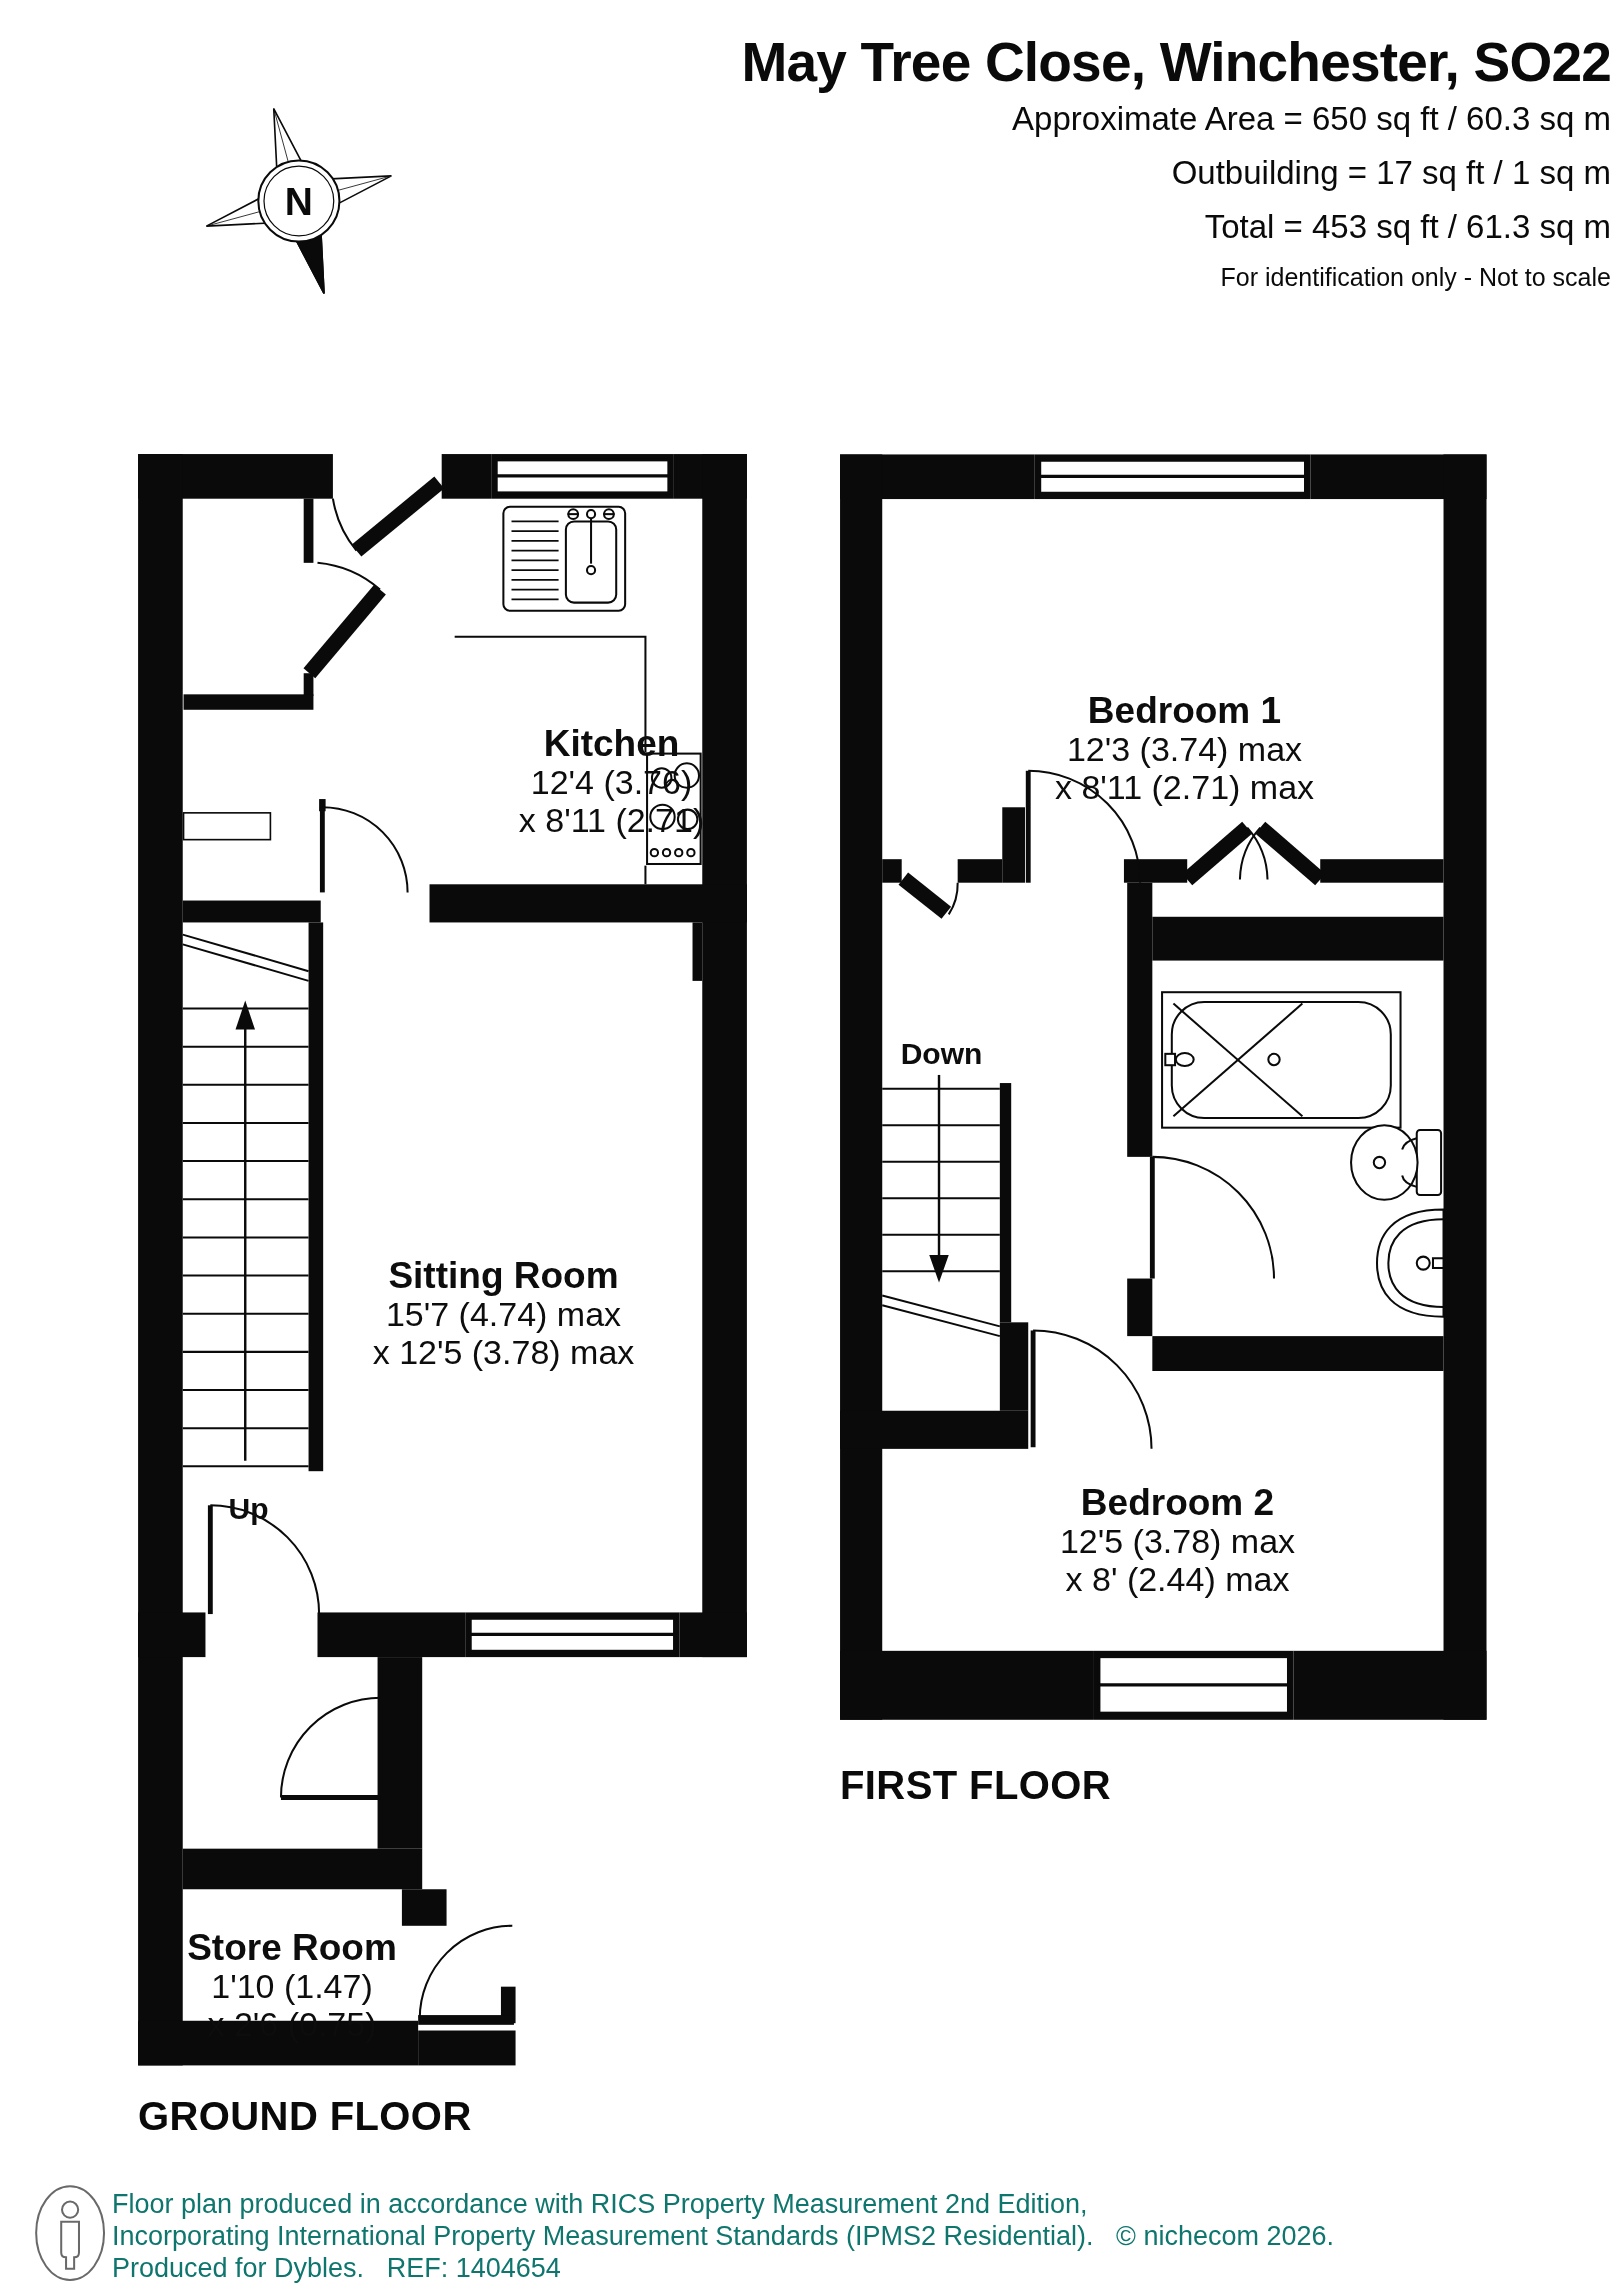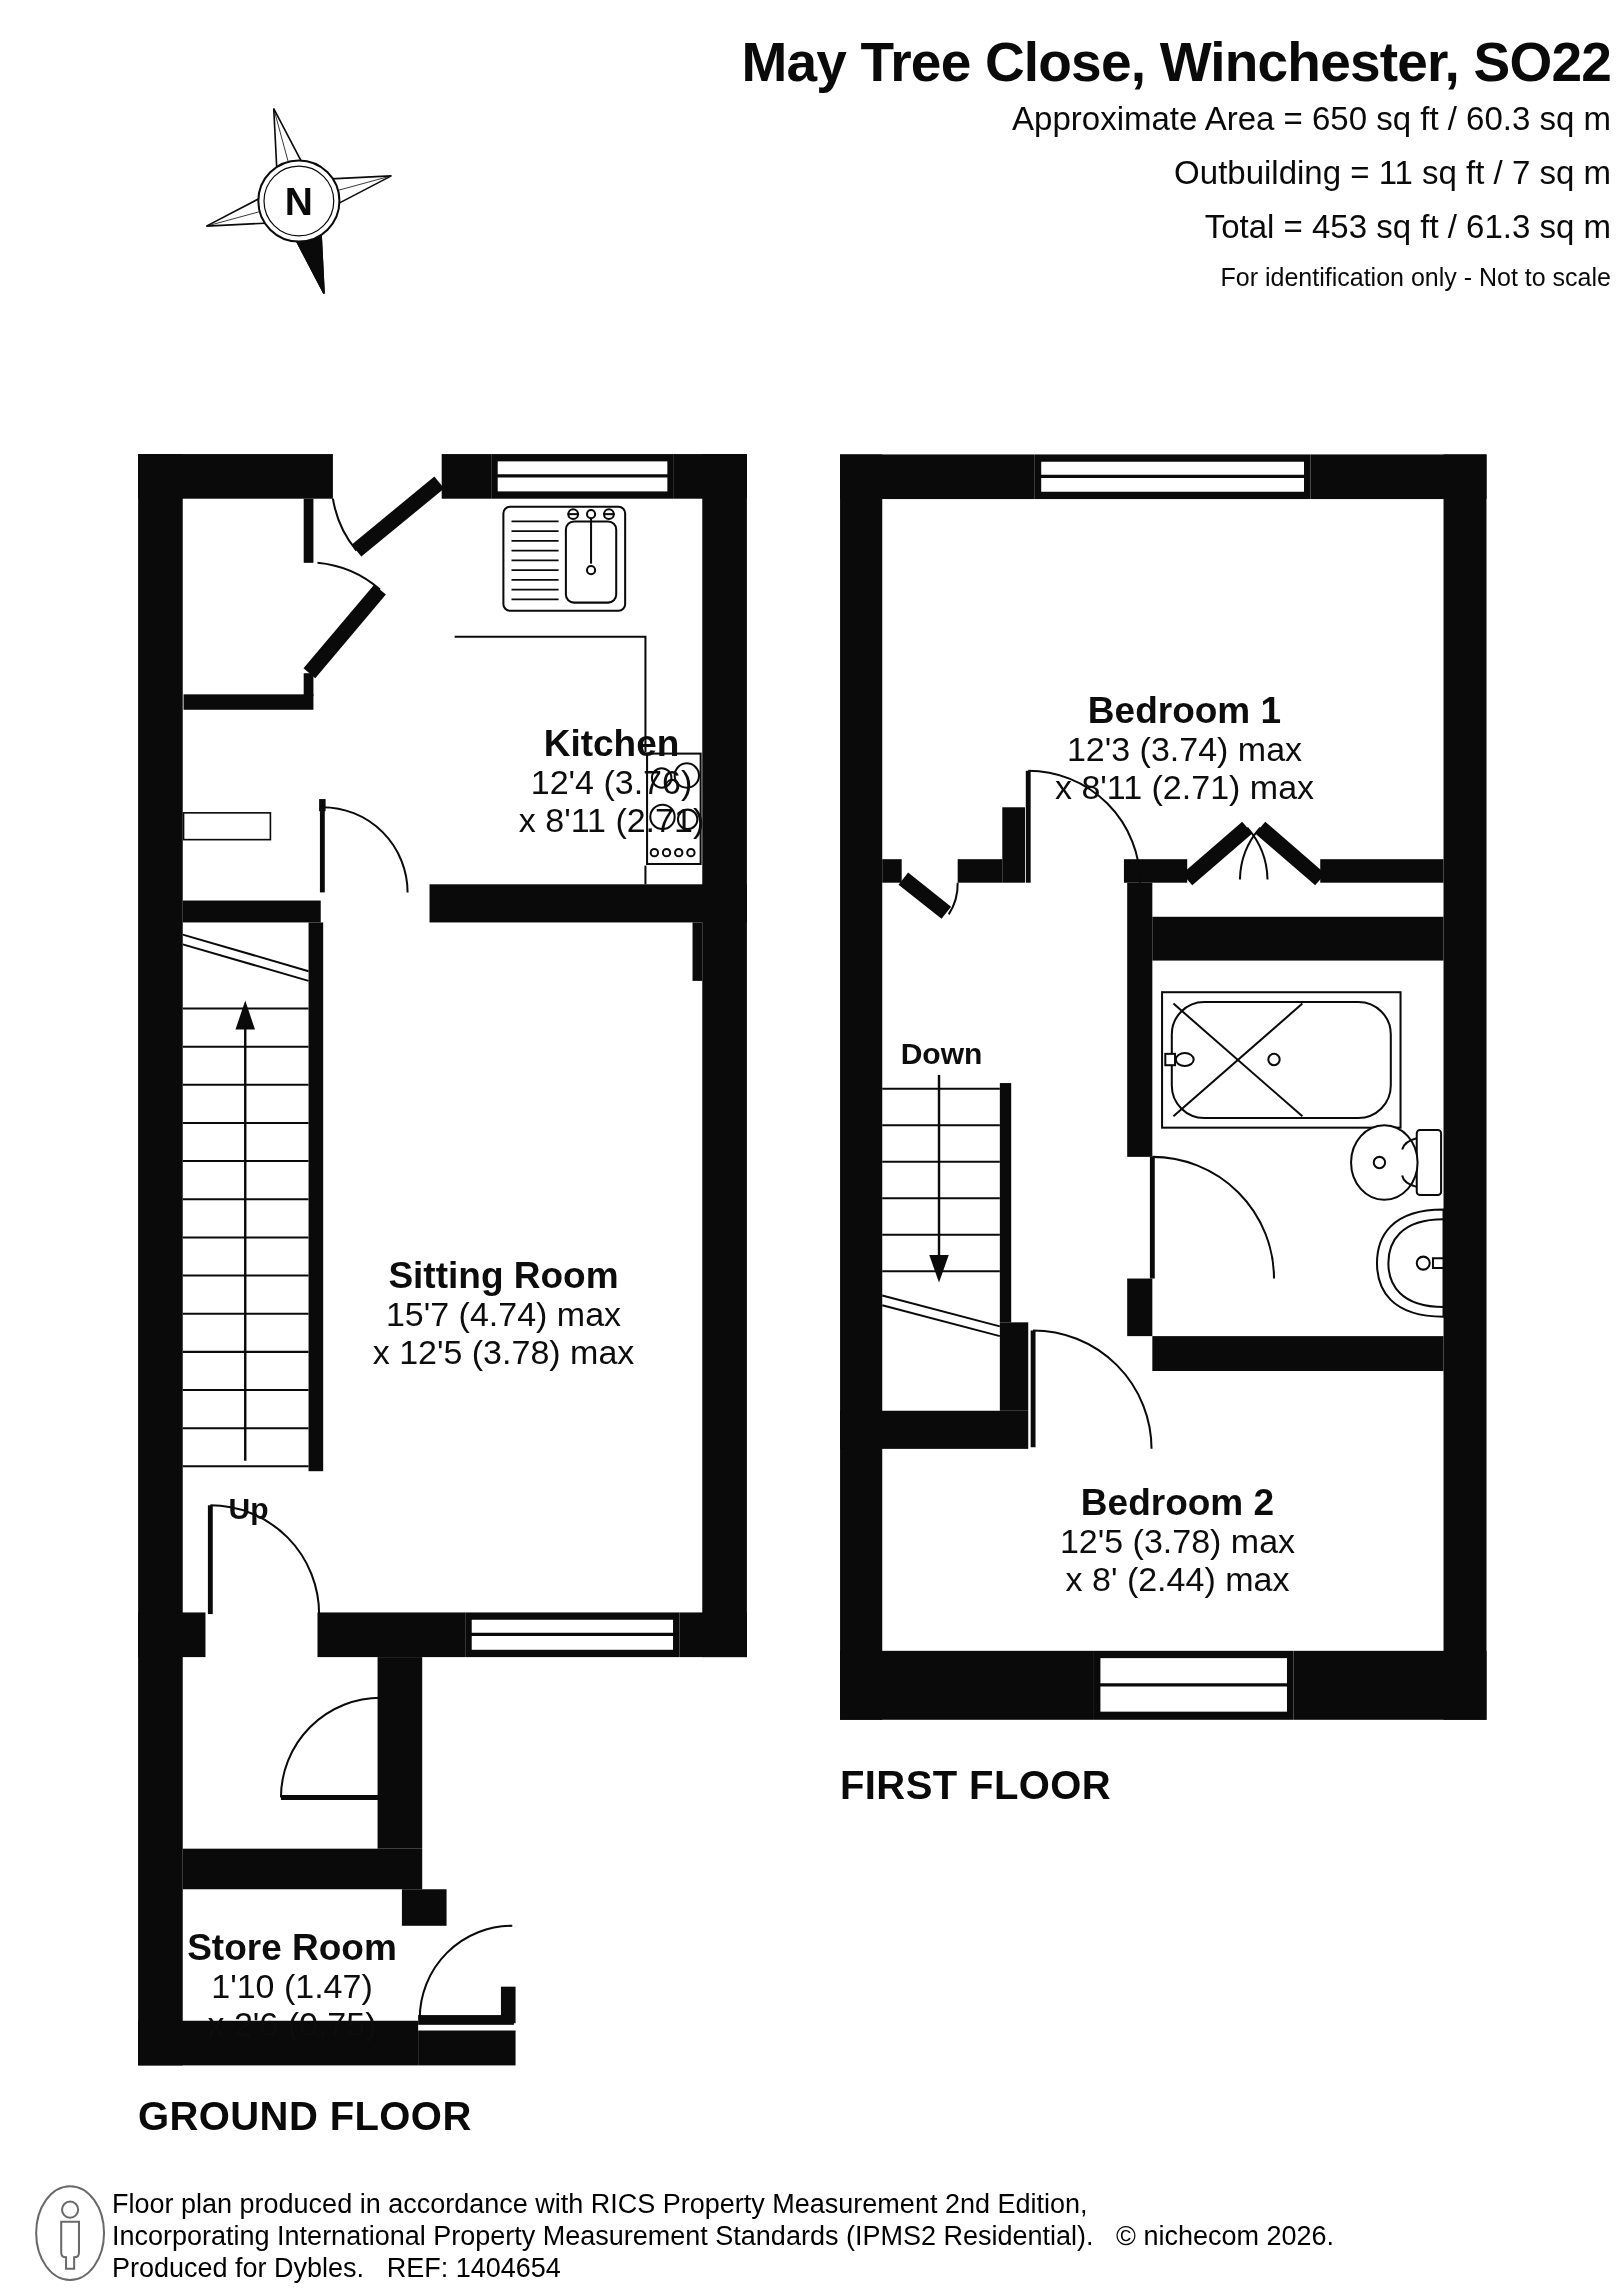--- a/index.html
+++ b/index.html
@@ -10,39 +10,39 @@
   .title { font-size:55px; font-weight:bold; letter-spacing:-0.8px; line-height:60px; }
   .area-line { font-size:33px; line-height:54px; font-weight:normal; }
   .note-line { font-size:25px; line-height:47px; font-weight:normal; }
   
   .room-label { position:absolute; text-align:center; color:#0d0d0d; font-size:34px; line-height:38px; }
   .room-label .rname { font-weight:bold; font-size:37px; display:block; }
   .room-label span { display:block; }
   .stairs-label { position:absolute; text-align:center; font-weight:bold; font-size:30px; color:#0d0d0d; }
   .floor-caption { position:absolute; font-weight:bold; font-size:40px; letter-spacing:0.4px; color:#0a0a0a; }
   
-  .footer-text { position:absolute; left:112px; top:2188px; width:1218px; color:#000000; font-size:27px; line-height:32px; }
+  .footer-text { position:absolute; left:112px; top:2188px; width:1218px; color:#0f766e; font-size:27px; line-height:32px; }
   .footer-text div { white-space:pre; }
   svg { position:absolute; }
   .wall { fill:#0a0a0a; stroke:none; }
   .thinline { stroke:#0a0a0a; stroke-width:2.5; fill:none; }
   .fixture { stroke:#0a0a0a; stroke-width:2.5; fill:#ffffff; }
   .leaf { stroke:#0a0a0a; stroke-width:19; fill:none; }
   .leaf-thin { stroke:#0a0a0a; stroke-width:6; fill:none; }
   .arc { stroke:#0a0a0a; stroke-width:2.5; fill:none; }
   .winline { stroke:#0a0a0a; stroke-width:4; fill:none; }
   .tread { stroke:#0a0a0a; stroke-width:2.5; }
 </style>
 </head>
 <body>
 
 <div class="header-block">
   <div class="title">May Tree Close, Winchester, SO22</div>
   <div class="area-line">Approximate Area = 650 sq ft / 60.3 sq m</div>
-  <div class="area-line">Outbuilding = 11 sq ft / 7 sq m</div>
+  <div class="area-line">Outbuilding = 17 sq ft / 1 sq m</div>
   <div class="area-line">Total = 453 sq ft / 61.3 sq m</div>
   <div class="note-line">For identification only - Not to scale</div>
 </div>
 
 <svg class="abs" style="left:195px; top:85px;" width="211" height="219" viewBox="0 0 260 270">
   <g stroke="#0a0a0a" stroke-width="2" fill="#ffffff">
     <polygon points="97,29 143,117 242,112 154,158 159,257 113,169 14,174 102,128"></polygon>
     <line x1="128" y1="143" x2="97" y2="29" stroke-width="1"></line>
     <line x1="128" y1="143" x2="242" y2="112" stroke-width="1"></line>
     <line x1="128" y1="143" x2="14" y2="174" stroke-width="1"></line>

